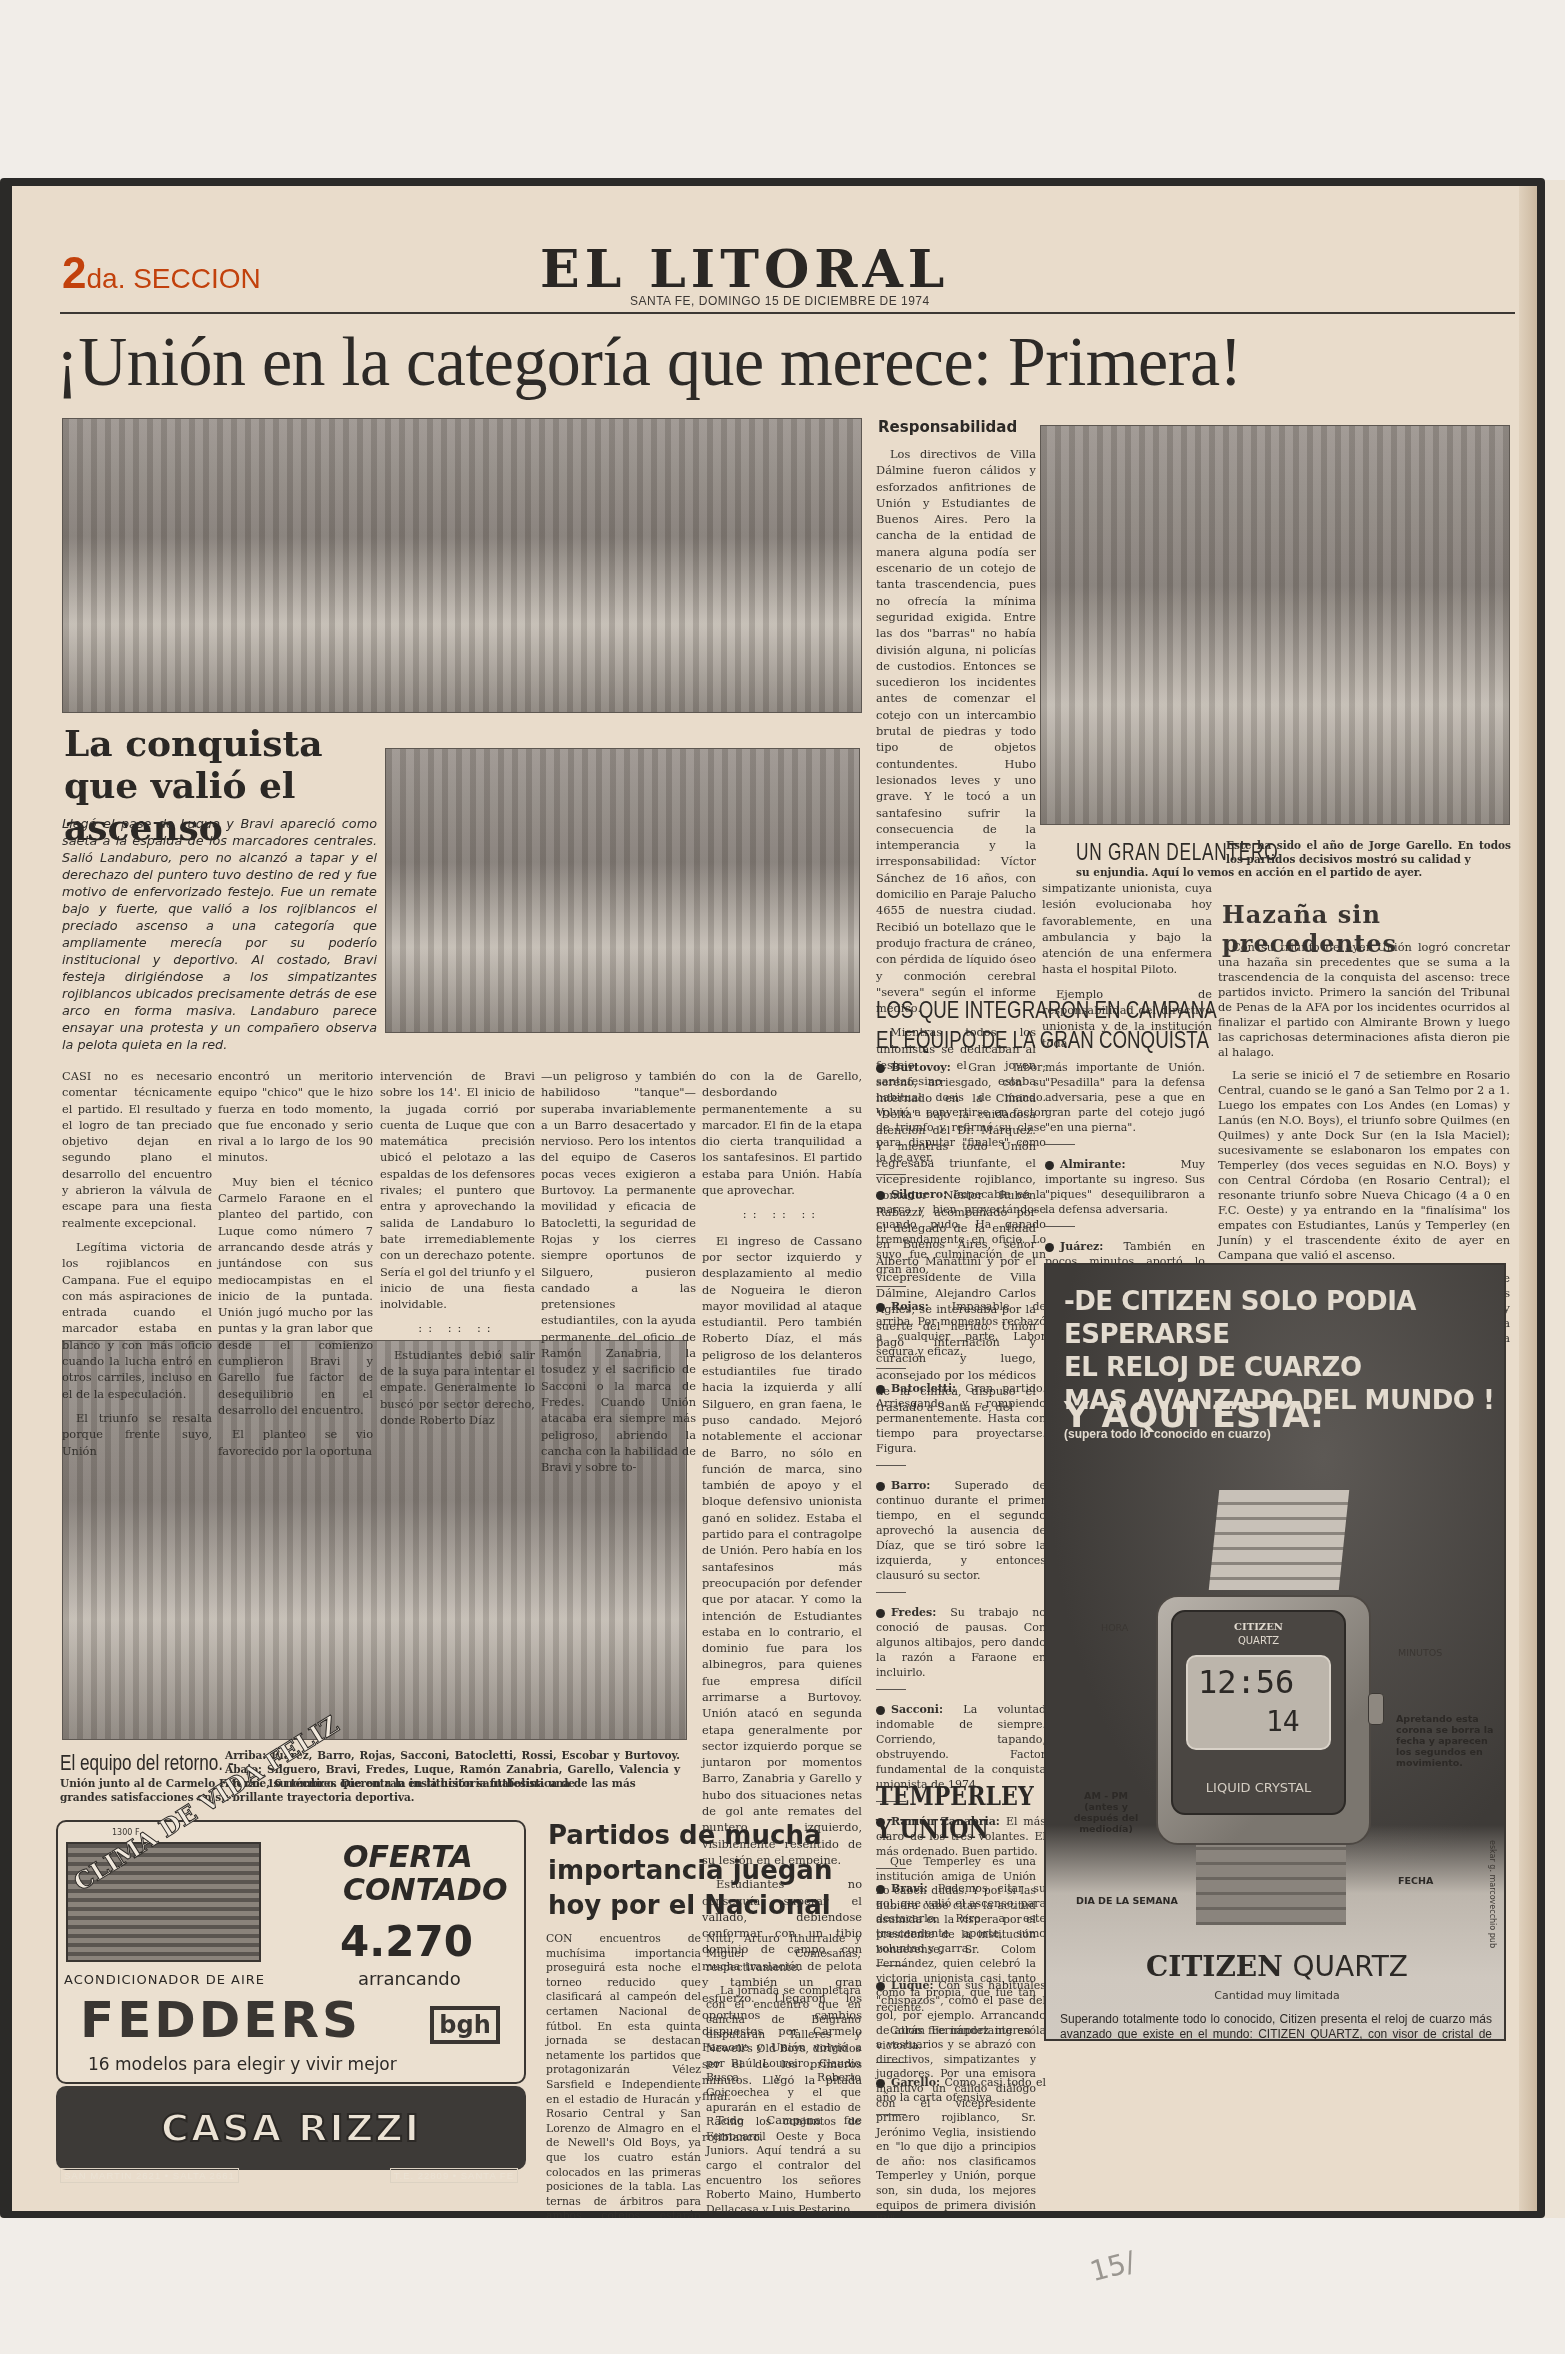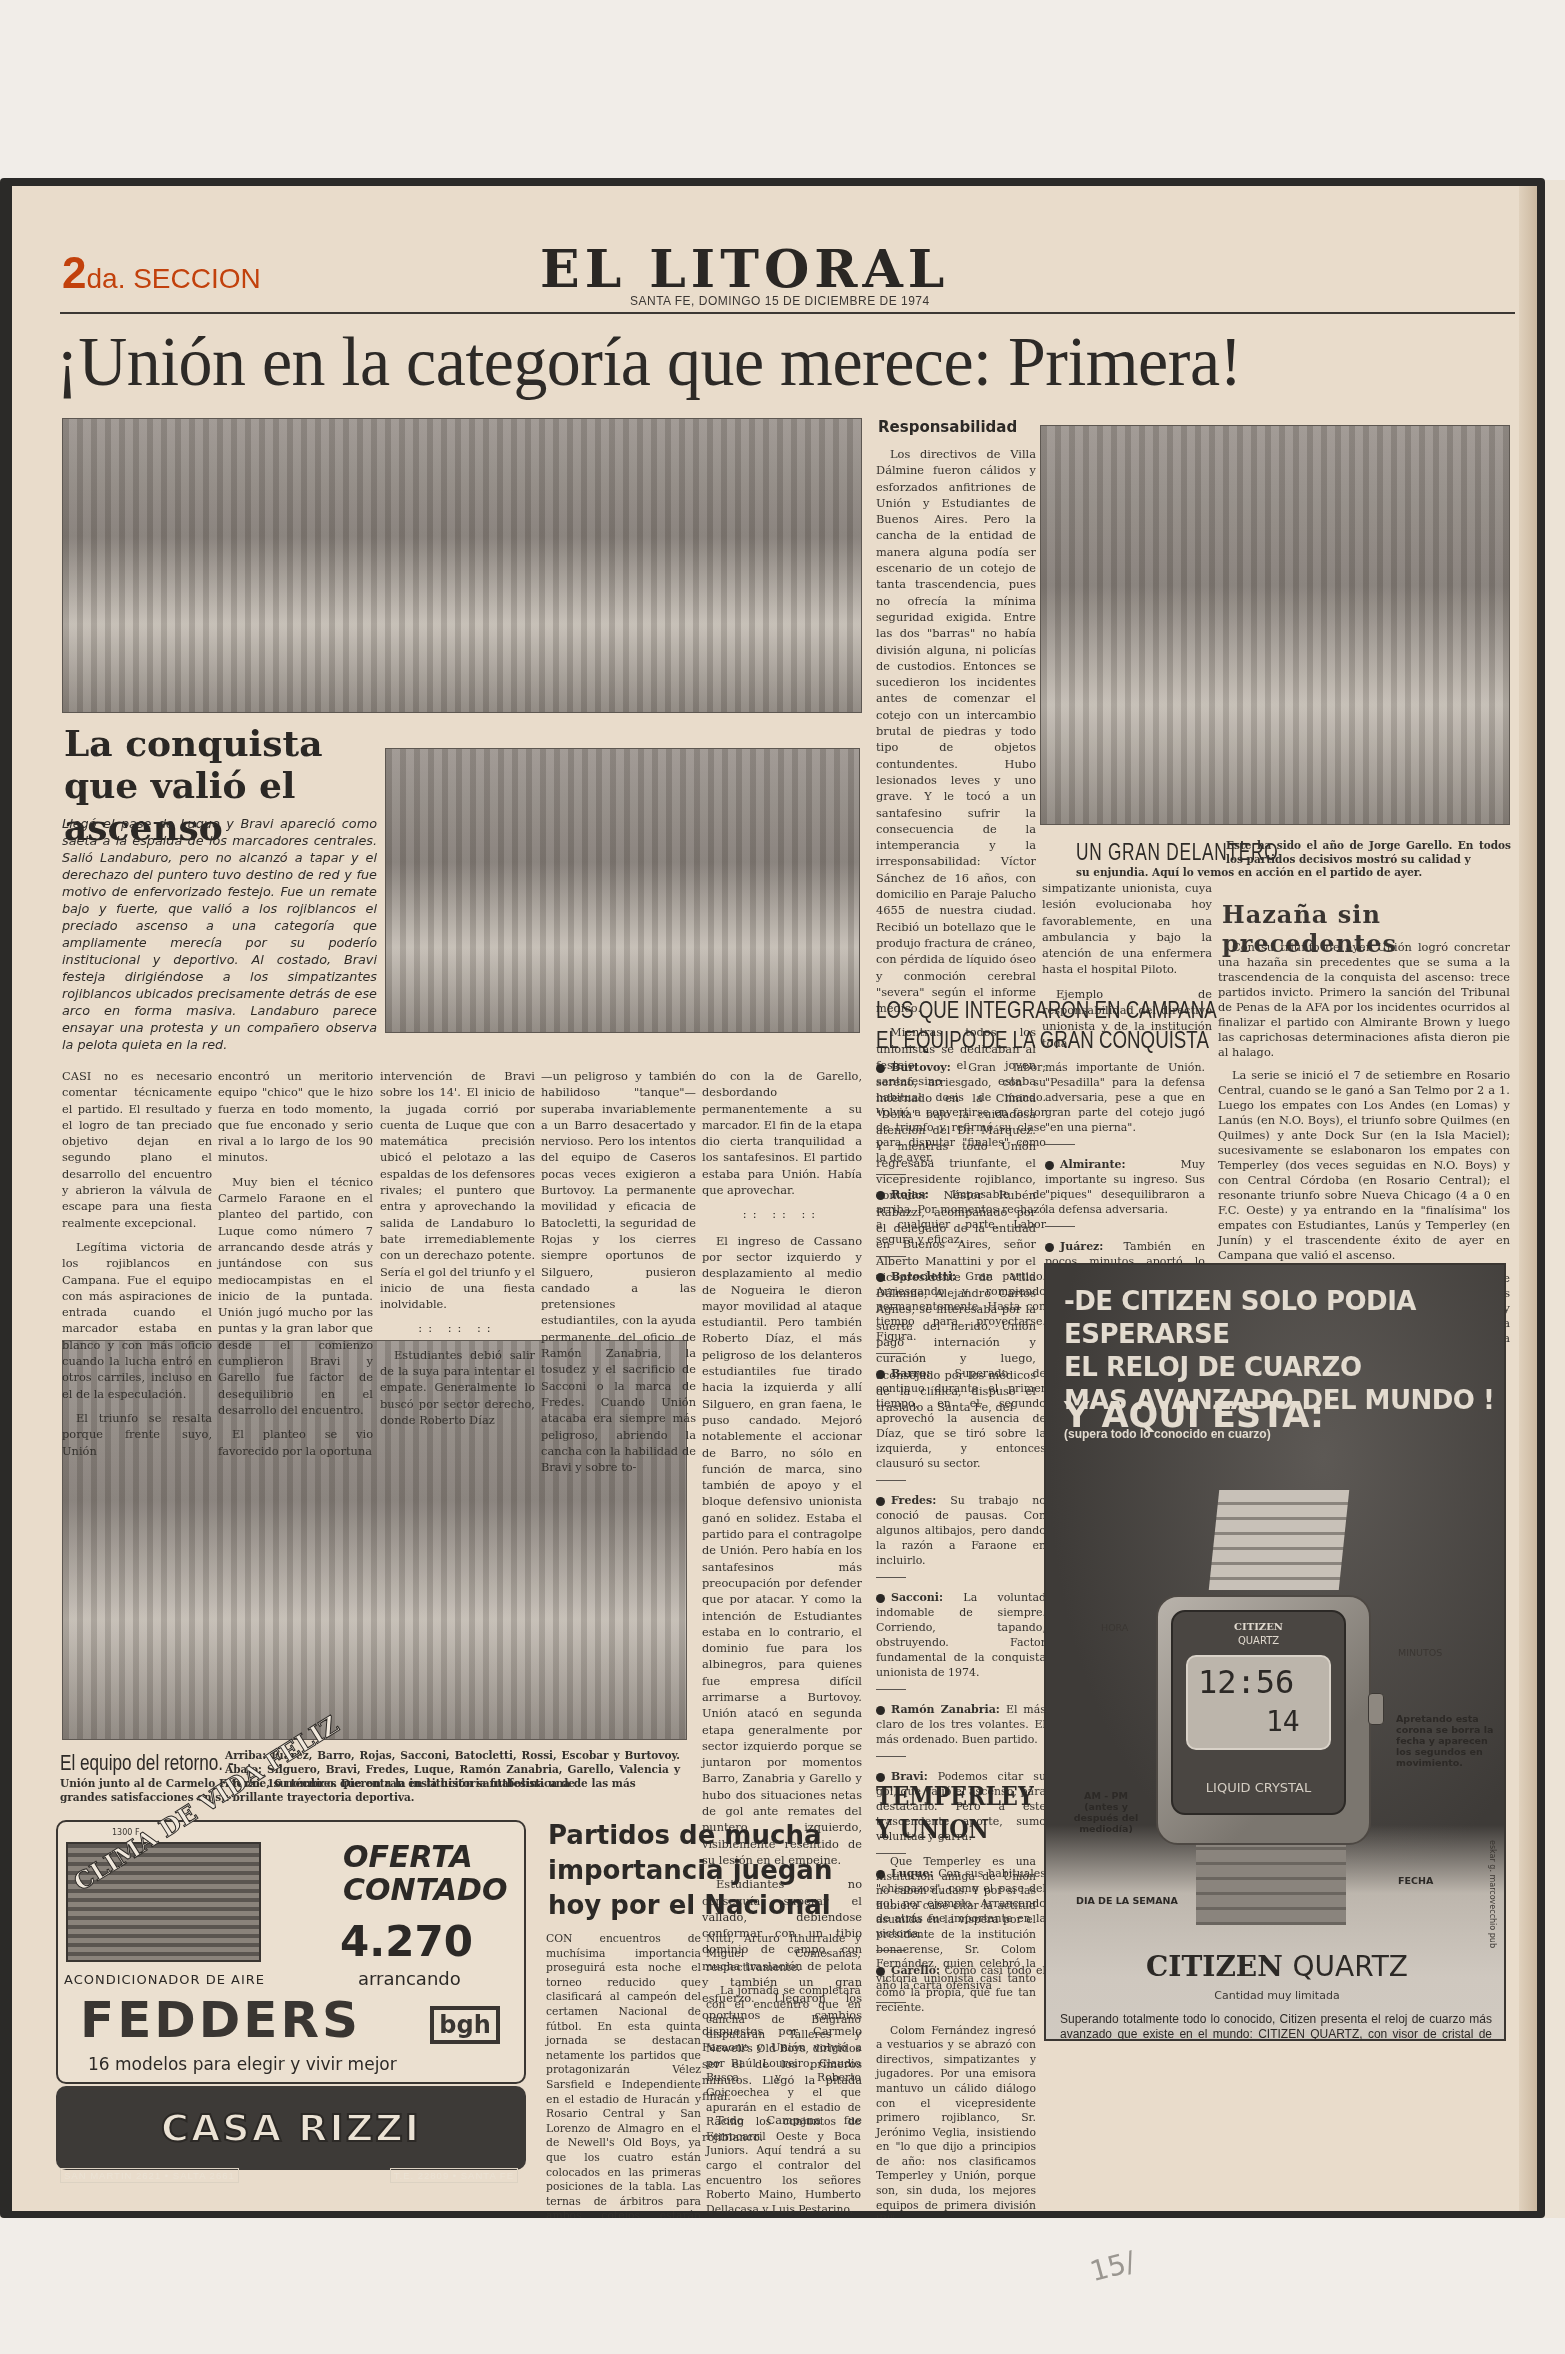--- a/index.html
+++ b/index.html
@@ -204,20 +204,21 @@
   <p>La serie se inició el 7 de setiembre en Rosario Central, cuando se le ganó a San Telmo por 2 a 1. Luego los empates con Los Andes (en Lomas) y Lanús (en N.O. Boys), el triunfo sobre Quilmes (en Quilmes) y ante Dock Sur (en la Isla Maciel); sucesivamente se eslabonaron los empates con Temperley (dos veces seguidas en N.O. Boys) y con Central Córdoba (en Rosario Central); el resonante triunfo sobre Nueva Chicago (4 a 0 en F.C. Oeste) y ya entrando en la "finalísima" los empates con Estudiantes, Lanús y Temperley (en Junín) y el trascendente éxito de ayer en Campana que valió el ascenso.</p>
   <p>Esta simple explicación objetiva pone de relieve la arbitrariedad de quienes conducen los destinos del fútbol nacional y la tremenda eficacia y regularidad del equipo santafesino para conformar una hazaña que posiblemente no tenga precedentes.</p>
 </div>
 
 <div class="abs integraron-title">
   <div>LOS QUE INTEGRARON EN CAMPANA</div>
   <div>EL EQUIPO DE LA GRAN CONQUISTA</div>
 </div>
 <div class="abs players-left">
   <div class="player"><span class="bullet"></span><span class="name">Burtovoy:</span> <span>Gran labor; sereno, arriesgado, con su habitual dosis de mando. Volvió a convertirse en factor de triunfo y refirmó su clase para disputar "finales" como la de ayer.</span></div>
+  <div class="player"><span class="bullet"></span><span class="name">Silguero:</span> <span>Impecable en la marca y bien proyectándose cuando pudo. Ha ganado tremendamente en oficio. Lo suyo fue culminación de un gran año.</span></div>
   <div class="player"><span class="bullet"></span><span class="name">Rojas:</span> <span>Impasable de arriba. Por momentos rechazó a cualquier parte. Labor segura y eficaz.</span></div>
   <div class="player"><span class="bullet"></span><span class="name">Batocletti:</span> <span>Gran partido. Arriesgando y rompiendo permanentemente. Hasta con tiempo para proyectarse. Figura.</span></div>
   <div class="player"><span class="bullet"></span><span class="name">Barro:</span> <span>Superado de continuo durante el primer tiempo, en el segundo aprovechó la ausencia de Díaz, que se tiró sobre la izquierda, y entonces clausuró su sector.</span></div>
   <div class="player"><span class="bullet"></span><span class="name">Fredes:</span> <span>Su trabajo no conoció de pausas. Con algunos altibajos, pero dando la razón a Faraone en incluirlo.</span></div>
   <div class="player"><span class="bullet"></span><span class="name">Sacconi:</span> <span>La voluntad indomable de siempre. Corriendo, tapando, obstruyendo. Factor fundamental de la conquista unionista de 1974.</span></div>
   <div class="player"><span class="bullet"></span><span class="name">Ramón Zanabria:</span> <span>El más claro de los tres volantes. El más ordenado. Buen partido.</span></div>
   <div class="player"><span class="bullet"></span><span class="name">Bravi:</span> <span>Podemos citar su gol, que valió el ascenso, para destacarlo. Pero a este trascendente aporte, sumo voluntad y garra.</span></div>
   <div class="player"><span class="bullet"></span><span class="name">Luque:</span> <span>Con sus habituales "chispazos", como el pase del gol, por ejemplo. Arrancando de atrás fue importante en la victoria.</span></div>
   <div class="player"><span class="bullet"></span><span class="name">Garello:</span> <span>Como casi todo el año la carta ofensiva</span></div>
 </div>

